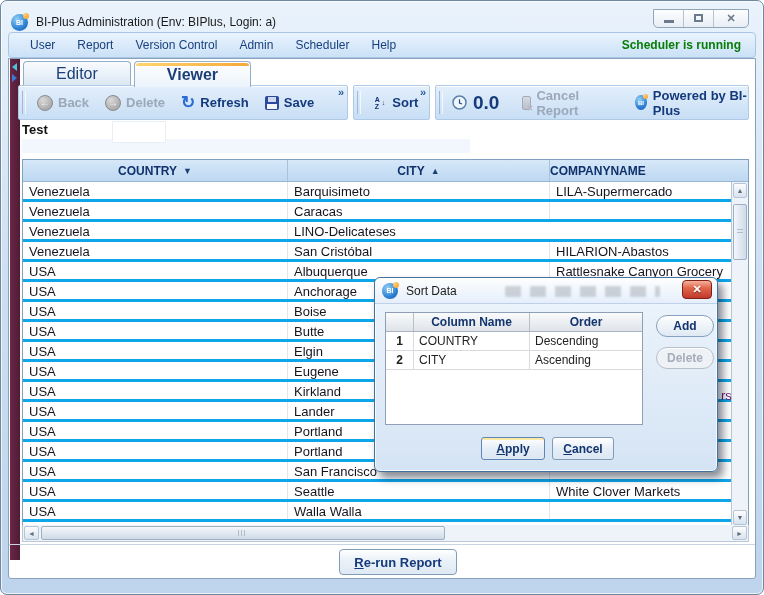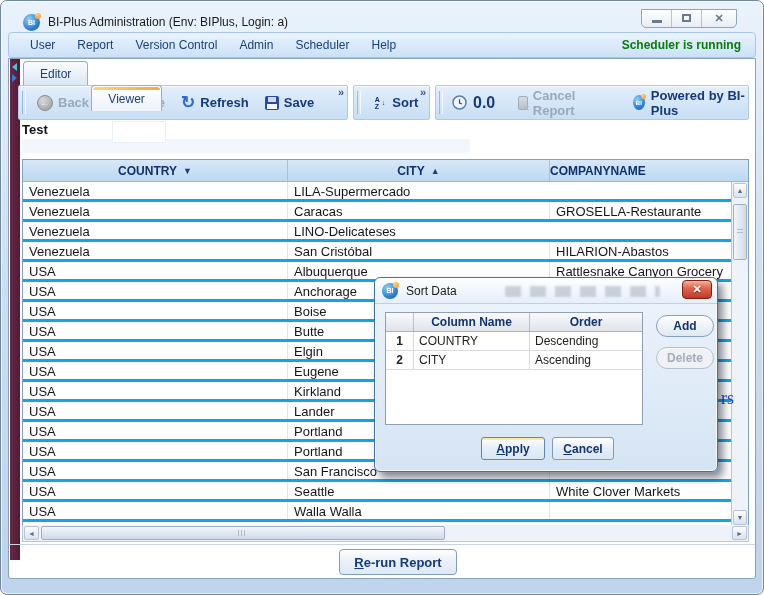--- a/index.html
+++ b/index.html
@@ -2,21 +2,21 @@
 <html><head>
 <meta charset="utf-8">
 <style>
   * { margin:0; padding:0; box-sizing:border-box; }
   html,body { width:764px; height:595px; font-family:"Liberation Sans", sans-serif; background:#fff; }
   .window { position:absolute; inset:0; border:1px solid #70889e; border-radius:7px;
             background:linear-gradient(#eaf3fc,#cddff2 45%,#bed4ec); overflow:hidden;
             box-shadow: inset 0 0 0 1px rgba(255,255,255,.7); }
 
   
-  .titlebar { position:absolute; left:0; top:0; right:0; height:42px; display:flex; align-items:center; padding:0 22px; }
+  .titlebar { position:absolute; left:0; top:0; right:0; height:42px; display:flex; align-items:center; padding:0 10px; }
   .app-logo { width:17px; height:17px; border-radius:50%;
               background:radial-gradient(circle at 35% 30%, #8fd0f7, #2d80d3 60%, #1a5cab);
               color:#fff; font-size:7px; font-weight:bold; display:flex; align-items:center; justify-content:center;
               position:relative; flex:0 0 auto; }
   .app-logo::after { content:""; position:absolute; right:-1px; top:-1px; width:6px; height:6px; border-radius:50%;
               background:radial-gradient(circle at 35% 30%,#ffd27a,#f5941e); }
   .title-text { margin-left:8px; font-size:12px; color:#1a1a1a; }
   .win-controls { margin-left:auto; display:flex; border:1px solid #8fa5ba; border-radius:0 0 5px 5px; overflow:hidden;
                   background:linear-gradient(#fdfefe,#e8eef5); height:19px; margin-top:-8px; margin-right:4px; }
   .win-btn { width:30px; display:flex; align-items:center; justify-content:center; border-right:1px solid #b6c4d2;
@@ -36,24 +36,24 @@
              border:1px solid #8aa3bd; border-radius:0 0 3px 3px; overflow:hidden; }
 
   .splitter { position:absolute; left:1px; top:0; width:10px; height:501px; background:linear-gradient(90deg,#6b2747,#4e1c36); }
   .split-arrow-left { position:absolute; left:2px; top:4px; width:0; height:0;
              border-top:4px solid transparent; border-bottom:4px solid transparent; border-right:5px solid #49c3d8; }
   .split-arrow-right { position:absolute; left:2px; top:15px; width:0; height:0;
              border-top:4px solid transparent; border-bottom:4px solid transparent; border-left:5px solid #3a7bd5; }
 
   
   .tabs { position:absolute; left:14px; top:2px; height:24px; display:flex; gap:3px; }
-  .tab { height:24px; padding:0 16px; display:flex; align-items:center; font-size:12px; color:#1c3f78;
+  .tab { height:24px; padding:0 32px; display:flex; align-items:center; font-size:16px; color:#1c3f78;
          border:1px solid #93afc9; border-bottom:none; border-radius:4px 4px 0 0;
          background:linear-gradient(#f8fbfe,#dce8f4); position:relative; }
-  .tab.active { background:linear-gradient(#ffffff,#ecf3fb); font-weight:normal; height:26px; z-index:2;margin-top:24px; }
+  .tab.active { background:linear-gradient(#ffffff,#ecf3fb); font-weight:bold; height:26px; z-index:2; }
   .tab.active::before { content:""; position:absolute; left:1px; right:1px; top:1px; height:3px; border-radius:3px 3px 0 0;
          background:linear-gradient(90deg,#ffd56e,#f5a93b); }
 
   
   .toolbar { position:absolute; left:9px; top:26px; width:731px; height:35px; display:flex; gap:5px; }
   .tgroup { position:relative; border:1px solid #b0c9e4; border-radius:2px;
             background:linear-gradient(#e3effb,#c8def5); box-shadow: inset 0 1px 0 rgba(255,255,255,.8);
             display:flex; align-items:center; padding-left:10px; }
   .tgroup::before { content:""; position:absolute; left:3px; top:5px; bottom:5px; width:2px;
             border-left:1px solid #9fb9d4; border-right:1px solid #f3f8fd; }
@@ -62,21 +62,21 @@
   .tbtn { display:flex; align-items:center; gap:5px; font-weight:bold; color:#143a7c; font-size:13px; padding:0 8px; cursor:default; }
   .tbtn.disabled { color:#9aa8ba; }
   .nav-circle { width:16px; height:16px; border-radius:50%; background:radial-gradient(circle at 35% 30%,#d9d9d9,#9a9a9a);
             border:1px solid #8a8a8a; color:#f4f4f4; font-size:10px; line-height:14px; text-align:center; }
   .refresh-glyph { color:#2b6cd4; font-size:17px; font-weight:bold; line-height:16px; }
   .floppy { width:14px; height:14px; background:#2b4a9e; border-radius:2px; position:relative; }
   .floppy::before { content:""; position:absolute; left:3px; top:1px; width:8px; height:5px; background:#cfd9ee; }
   .floppy::after { content:""; position:absolute; left:2px; bottom:1px; width:10px; height:5px; background:#f2f5fb; }
   .sort-icon { display:flex; flex-direction:column; font-size:7px; font-weight:bold; color:#14306e; line-height:7px; margin-right:2px; }
   .sorticon-wrap { display:flex; align-items:center; }
-  .timer { display:flex; align-items:center; gap:6px; font-weight:bold; color:#143a7c; font-size:16px; margin-left:6px; }
+  .timer { display:flex; align-items:center; gap:6px; font-weight:bold; color:#143a7c; font-size:19px; margin-left:6px; }
   .cancel-doc { width:12px; height:14px; background:linear-gradient(#d6dbe2,#b9c0ca); border:1px solid #a5acb7; border-radius:2px; position:relative; }
   .cancel-doc::after { content:"✕"; position:absolute; right:-3px; bottom:-4px; font-size:8px; color:#b7b7c0; font-weight:bold; }
   .powered { display:flex; align-items:center; gap:6px; font-weight:bold; color:#143a7c; font-size:13px; margin-left:22px; }
   .mini-logo { width:15px; height:15px; border-radius:50%; background:radial-gradient(circle at 35% 30%,#8fd0f7,#2d80d3 60%,#1a5cab);
             color:#fff; font-size:6px; font-weight:bold; display:flex; align-items:center; justify-content:center; position:relative; }
   .mini-logo::after { content:""; position:absolute; right:-1px; top:-1px; width:5px; height:5px; border-radius:50%;
             background:radial-gradient(circle at 35% 30%,#ffd27a,#f5941e); }
   .spacer18 { width:18px; }
 
   
@@ -121,21 +121,21 @@
   .hthumb::after { content:""; position:absolute; top:3px; bottom:3px; left:196px; width:7px;
              background:repeating-linear-gradient(90deg,#aebccc 0 1px, transparent 1px 3px); }
 
   .bottom-divider { position:absolute; left:0; right:0; top:485px; border-top:1px solid #c8d4e2; }
 
   
   .rerun-btn { position:absolute; left:330px; top:490px; width:118px; height:26px; border:1px solid #7f9db9; border-radius:4px;
              background:linear-gradient(#ffffff,#eaf1f8 45%,#dfe9f4); font-weight:bold; font-size:13px; color:#143a7c;
              display:flex; align-items:center; justify-content:center; box-shadow: inset 0 1px 0 #fff; cursor:default; }
 
-  .sliver-text { position:absolute; left:712px; top:329px; font-size:18px; color:#1d4ed8; z-index:1;font-family:Liberation Serif, serif; }
+  .sliver-text { position:absolute; left:712px; top:329px; font-size:13px; color:#701a75; z-index:1; }
 
   
   .dialog { position:absolute; left:365px; top:218px; width:344px; height:195px; border:1px solid #44719f; border-radius:6px;
             background:linear-gradient(#eef5fc,#d5e4f4); z-index:10;
             box-shadow: inset 0 0 0 1px rgba(255,255,255,.75), 5px 6px 9px rgba(10,20,40,.5); }
   .dlg-title { position:relative; height:26px; display:flex; align-items:center; padding:0 7px; border-radius:6px 6px 0 0;
             background:linear-gradient(rgba(255,255,255,.92),rgba(228,238,250,.85)); border-bottom:1px solid #bed1e6; }
   .dlg-title-text { margin-left:8px; font-size:12px; color:#1a1a1a; z-index:2; }
   .glass-blur { position:absolute; left:130px; top:8px; width:155px; height:11px; border-radius:2px; opacity:.45;
             background:repeating-linear-gradient(90deg,#9aa3ad 0 16px, transparent 16px 25px); filter:blur(1px); }
@@ -277,26 +277,26 @@
             <span class="arr">▲</span>
           </div>
           <div class="hcell c2">
             <span>COMPANYNAME</span>
           </div>
         </div>
       <div class="grid-flex">
         <div class="grid-body" id="grid-body">
             <div class="grid-row">
               <div class="gcell c0">Venezuela</div>
+              <div class="gcell c1">Barquisimeto</div>
               <div class="gcell c2">LILA-Supermercado</div>
             </div>
             <div class="grid-row">
               <div class="gcell c0">Venezuela</div>
               <div class="gcell c1">Caracas</div>
-              <div class="gcell c2">GROSELLA-Restaurante</div>
             </div>
             <div class="grid-row">
               <div class="gcell c0">Venezuela</div>
               <div class="gcell c2">LINO-Delicateses</div>
             </div>
             <div class="grid-row">
               <div class="gcell c0">Venezuela</div>
               <div class="gcell c1">San Cristóbal</div>
               <div class="gcell c2">HILARION-Abastos</div>
             </div>

